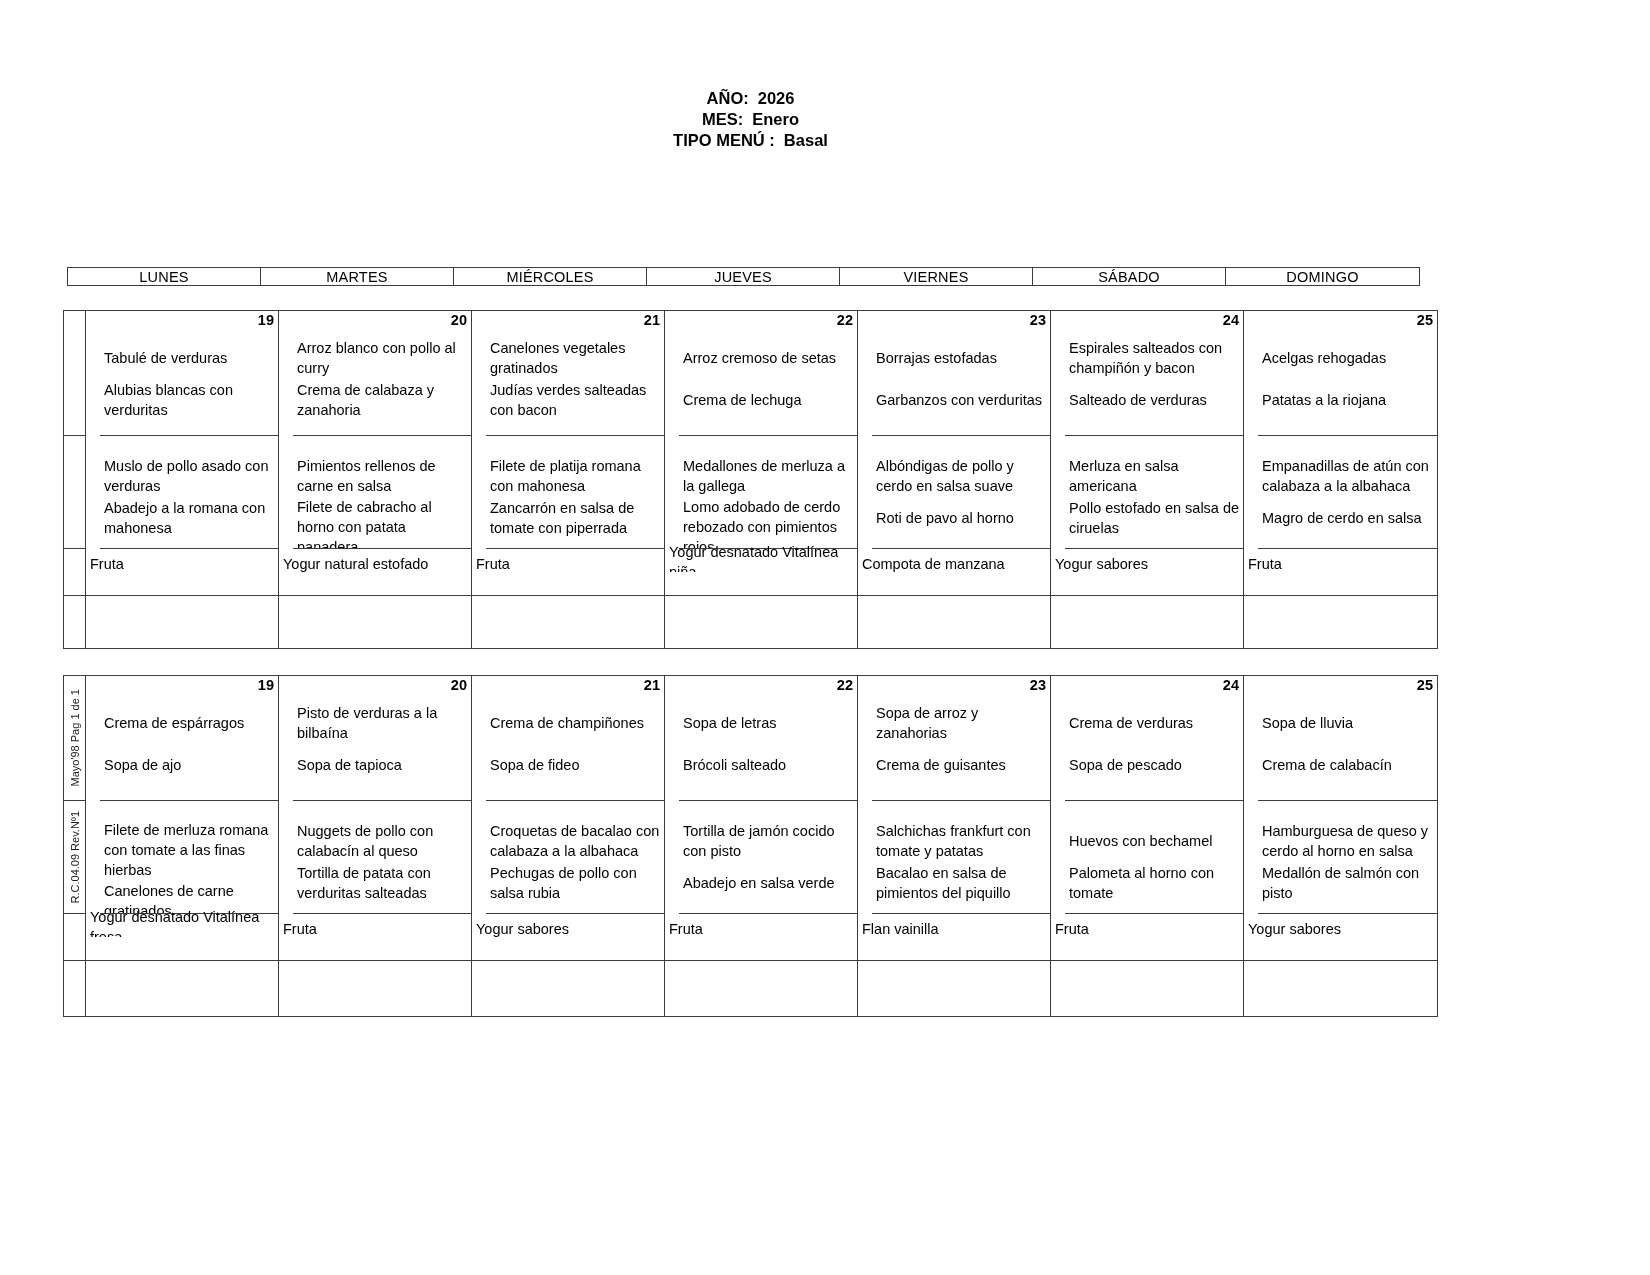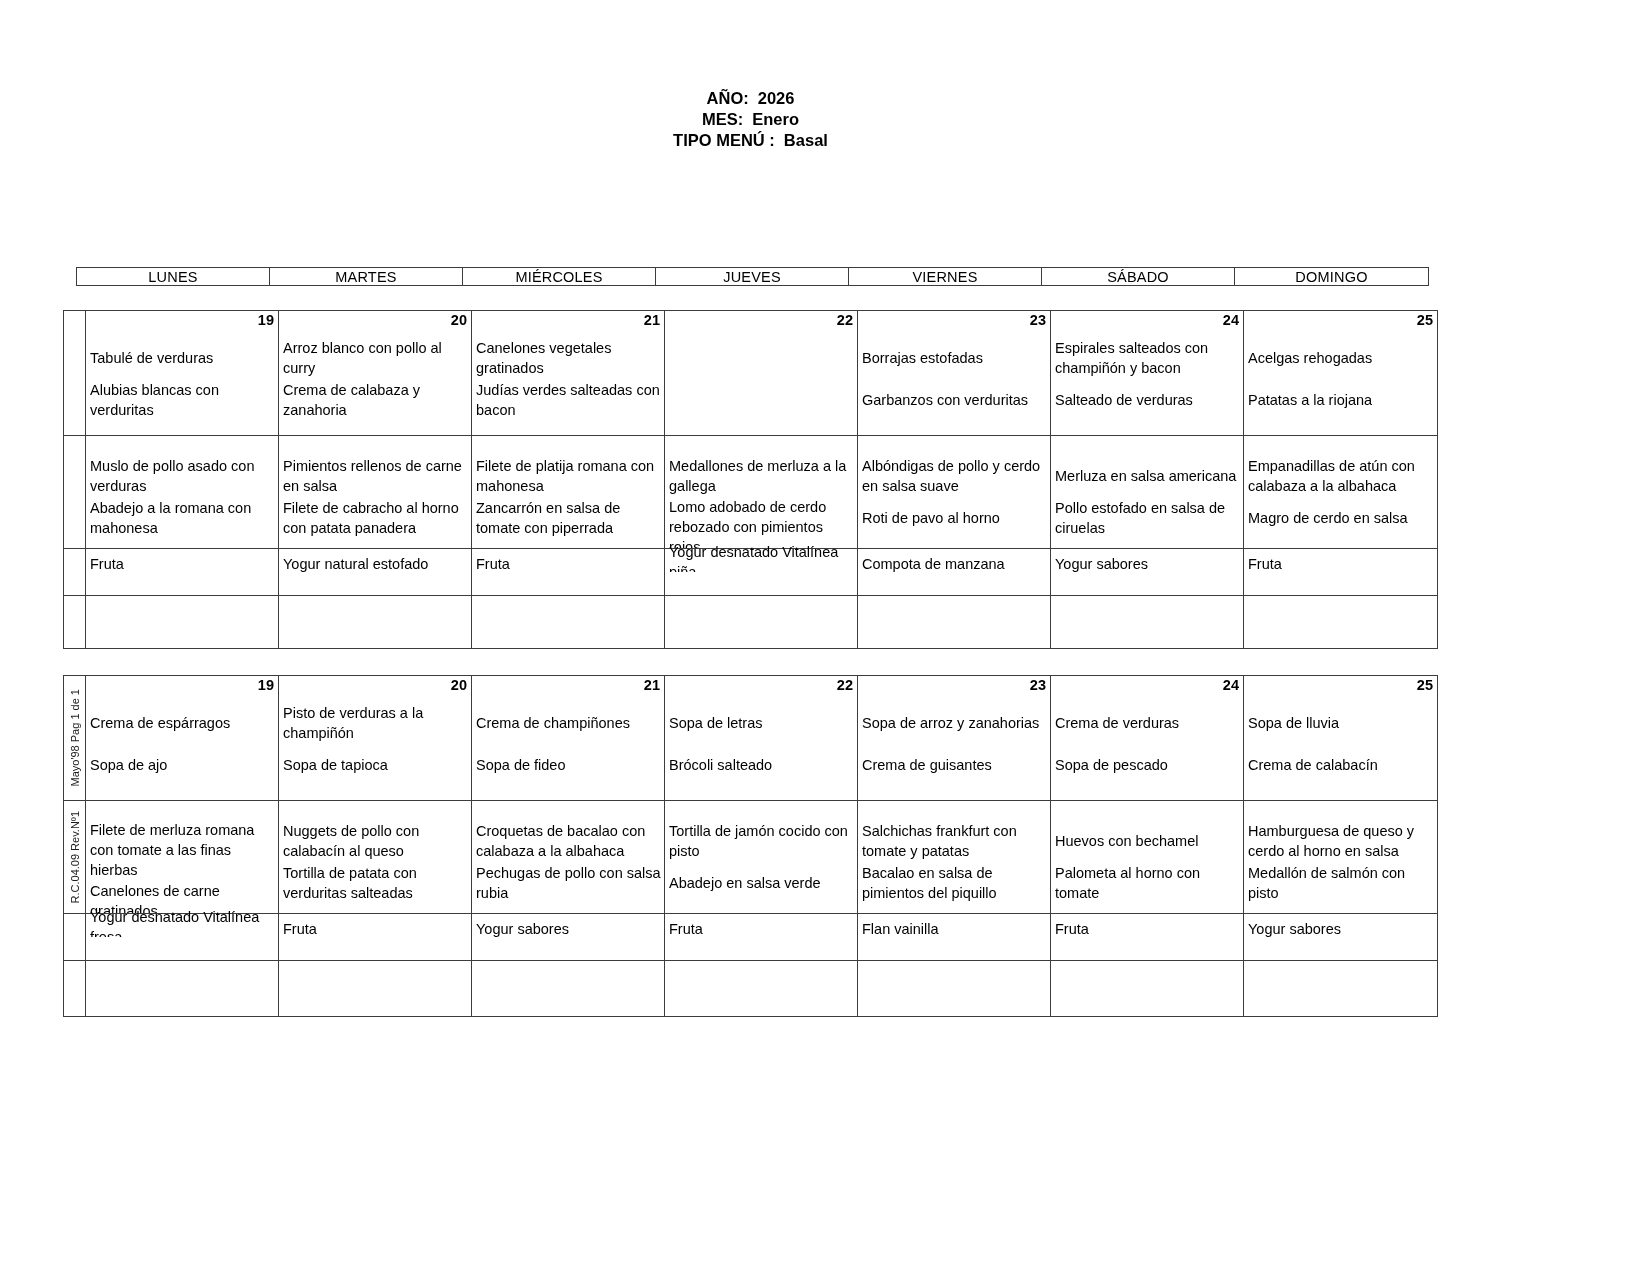--- a/index.html
+++ b/index.html
@@ -8,21 +8,21 @@
   .page{
     position:relative; width:1602px; height:1275px; background:var(--bg);
     font-family:"Liberation Sans", sans-serif; color:var(--txt); overflow:hidden;
   }
   .doc-header{
     position:absolute; left:63px; top:88px; width:1375px; text-align:center;
     font-weight:bold; font-size:16.5px; line-height:21px;
   }
   .doc-header .val{ margin-left:9px; }
   .day-header{
-    position:absolute; left:76px; top:267px; width:1353px; height:19px;
+    position:absolute; left:67px; top:267px; width:1353px; height:19px;
     display:grid; grid-template-columns:repeat(7,1fr);
     border:1px solid var(--bc);
   }
   .day-cell{
     border-right:1px solid var(--bc); display:flex; align-items:center; justify-content:center;
     font-size:14.5px; letter-spacing:.2px; overflow:hidden;
   }
   .day-cell.last-col{ border-right:none; }
   .block{
     position:absolute; left:63px; display:grid;
@@ -30,21 +30,21 @@
     border:1px solid var(--bc); background:var(--bg);
   }
   #block1{ top:310px; grid-template-rows:125px 113px 47px 52px; }
   #block2{ top:675px; grid-template-rows:125px 113px 47px 55px; }
   .bcell{
     position:relative; border-right:1px solid var(--bc); border-bottom:1px solid var(--bc);
     font-size:14.5px; line-height:20px;
   }
   .bcell.last-col{ border-right:none; }
   .bcell.last-row{ border-bottom:none; }
-  .course-cell{ overflow:hidden; }
+  .course-cell{ overflow:hidden;margin-left:14px; }
   .side-cell{ display:flex; align-items:center; justify-content:center; overflow:hidden; }
   .vtext{
     writing-mode:vertical-rl; transform:rotate(180deg);
     font-size:11px; white-space:nowrap; color:#1a1a1a;
   }
   .date{
     position:absolute; top:1px; right:4px; font-weight:bold; font-size:14.5px; line-height:16px;
   }
   .dishes{ padding:0 1px 0 4px; }
   .dishes-r0{ padding-top:26px; }
@@ -95,20 +95,24 @@
       </div>
       <div class="bcell course-cell">
         <div class="date">21</div>
         <div class="dishes dishes-r0">
           <div class="dish">Canelones vegetales gratinados</div>
           <div class="dish">Judías verdes salteadas con bacon</div>
         </div>
       </div>
       <div class="bcell course-cell">
         <div class="date">22</div>
+        <div class="dishes dishes-r0">
+          <div class="dish">Arroz cremoso de setas</div>
+          <div class="dish">Crema de lechuga</div>
+        </div>
       </div>
       <div class="bcell course-cell">
         <div class="date">23</div>
         <div class="dishes dishes-r0">
           <div class="dish">Borrajas estofadas</div>
           <div class="dish">Garbanzos con verduritas</div>
         </div>
       </div>
       <div class="bcell course-cell">
         <div class="date">24</div>
@@ -205,21 +209,21 @@
       <div class="bcell course-cell">
         <div class="date">19</div>
         <div class="dishes dishes-r0">
           <div class="dish">Crema de espárragos</div>
           <div class="dish">Sopa de ajo</div>
         </div>
       </div>
       <div class="bcell course-cell">
         <div class="date">20</div>
         <div class="dishes dishes-r0">
-          <div class="dish">Pisto de verduras a la champiñón</div>
+          <div class="dish">Pisto de verduras a la bilbaína</div>
           <div class="dish">Sopa de tapioca</div>
         </div>
       </div>
       <div class="bcell course-cell">
         <div class="date">21</div>
         <div class="dishes dishes-r0">
           <div class="dish">Crema de champiñones</div>
           <div class="dish">Sopa de fideo</div>
         </div>
       </div>

